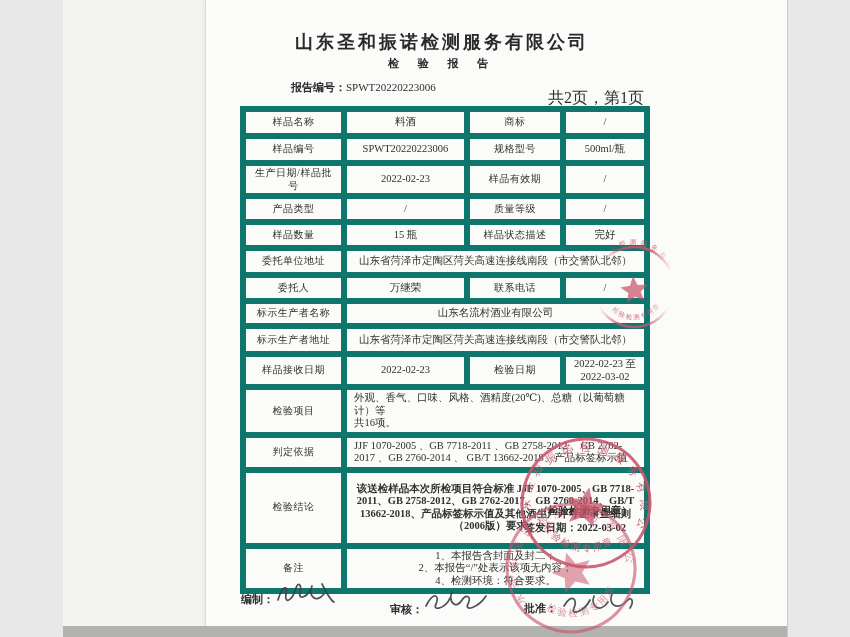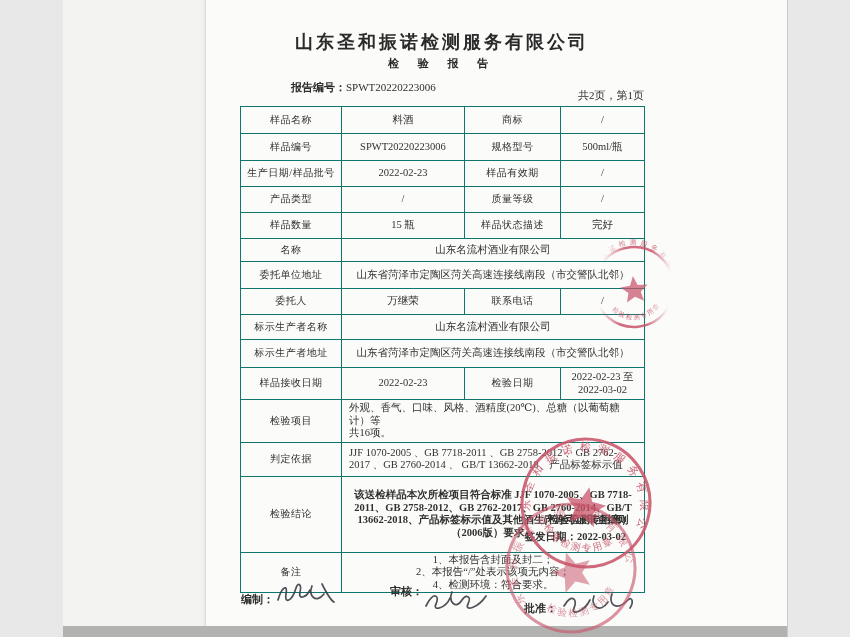--- a/index.html
+++ b/index.html
@@ -8,24 +8,24 @@
   .photo{position:absolute;left:63px;top:0;width:724px;height:637px;background:#f3f3f1;}
   .paper{position:absolute;left:205px;top:0;width:582px;height:628px;background:#fbfbfa;border-left:1px solid #dcdcda;box-shadow:-2px 0 3px rgba(0,0,0,.04);}
   .bottom-strip{position:absolute;left:63px;top:626px;width:724px;height:11px;background:#b2b2b0;}
   .right-bar-line{position:absolute;left:787px;top:0;width:1px;height:637px;background:#c8c8c6;}
 
   .doc-title{position:absolute;left:240px;width:404px;text-align:center;color:#2a2a2a;}
   .title1{top:30px;font-size:18px;font-weight:bold;letter-spacing:3px;}
   .title2{top:56px;font-size:11px;font-weight:bold;letter-spacing:8px;}
   .report-no{position:absolute;left:252px;top:80px;font-size:11px;color:#2e2e2e;margin-left:39px;}
   .report-no b{font-weight:bold;}
-  .page-note{position:absolute;left:443px;top:88px;width:201px;text-align:right;font-size:11px;color:#2e2e2e;}
+  .page-note{position:absolute;left:443px;top:88px;width:201px;text-align:right;font-size:16px;color:#2e2e2e;}
 
   table.rpt{position:absolute;left:240px;top:106px;width:404px;border-collapse:collapse;table-layout:fixed;}
-  table.rpt td{border:1px solid #0f766e;font-size:10.5px;color:#30302e;text-align:center;vertical-align:middle;padding:1px 4px;line-height:12.5px;overflow:hidden;}
+  table.rpt td{border:6px solid #0f766e;font-size:10.5px;color:#30302e;text-align:center;vertical-align:middle;padding:1px 4px;line-height:12.5px;overflow:hidden;}
   table.rpt td.lbl{font-size:10px;letter-spacing:.5px;}
   table.rpt td.lft{text-align:left;padding:2px 7px;}
   .preline{white-space:pre-line;}
   td.concl{position:relative;vertical-align:top;text-align:left;padding:4px 8px;font-weight:bold;}
   .seal-note{position:absolute;right:12px;bottom:25px;font-size:10.5px;}
   .issue-line{position:absolute;right:18px;bottom:8px;font-size:10.5px;}
   td.remarks-cell{vertical-align:top;text-align:left;padding:3px 8px;}
   .remark-line{display:block;font-size:10.5px;line-height:12.5px;}
 
   .footer-sign{position:absolute;font-size:11px;font-weight:bold;color:#2e2e2e;}
@@ -88,24 +88,20 @@
       <td>/</td>
       <td class="lbl">质量等级</td>
       <td>/</td>
     </tr>
     <tr style="height:26px">
       <td class="lbl">样品数量</td>
       <td>15 瓶</td>
       <td class="lbl">样品状态描述</td>
       <td>完好</td>
     </tr>
-    <tr style="height:23px">
-      <td class="lbl">名称</td>
-      <td colspan="3">山东名流村酒业有限公司</td>
-    </tr>
     <tr style="height:27px">
       <td class="lbl">委托单位地址</td>
       <td colspan="3">山东省菏泽市定陶区菏关高速连接线南段（市交警队北邻）</td>
     </tr>
     <tr style="height:26px">
       <td class="lbl">委托人</td>
       <td>万继荣</td>
       <td class="lbl">联系电话</td>
       <td>/</td>
     </tr>
@@ -150,21 +146,21 @@
       </td>
     </tr>
   </tbody>
     </table>
 
   <div class="footer-sign" style="left:241px;top:592px;">编制：</div>
   <svg class="sig-svg" style="left:272px;top:578px;" width="68" height="32" viewBox="0 0 68 32">
     <path d="M6 22 C10 8 16 6 14 16 C12 26 20 24 24 10 C26 4 30 6 28 14 C26 22 34 20 38 12 M40 8 C36 18 44 26 52 16 M50 6 C54 14 58 22 62 24"></path>
   </svg>
 
-  <div class="footer-sign" style="left:390px;top:584px;">审核：</div>
+  <div class="footer-sign" style="left:390px;top:602px;">审核：</div>
   <svg class="sig-svg" style="left:422px;top:586px;" width="72" height="32" viewBox="0 0 72 32">
     <path d="M4 20 C12 4 18 10 14 18 C10 26 24 22 28 12 M30 6 C26 16 34 24 40 14 C44 8 50 10 46 18 C42 26 56 22 64 10"></path>
   </svg>
 
   <div class="footer-sign" style="left:524px;top:601px;">批准：</div>
   <svg class="sig-svg" style="left:558px;top:588px;" width="80" height="34" viewBox="0 0 80 34">
     <path d="M6 18 C14 4 20 12 16 20 C12 28 26 24 32 12 M36 8 C32 18 42 26 50 14 M54 6 C50 16 58 24 70 12 C74 8 76 14 72 20"></path>
   </svg>
 
   <svg class="stamp stamp-main" width="142" height="142" viewBox="0 0 140 140">

